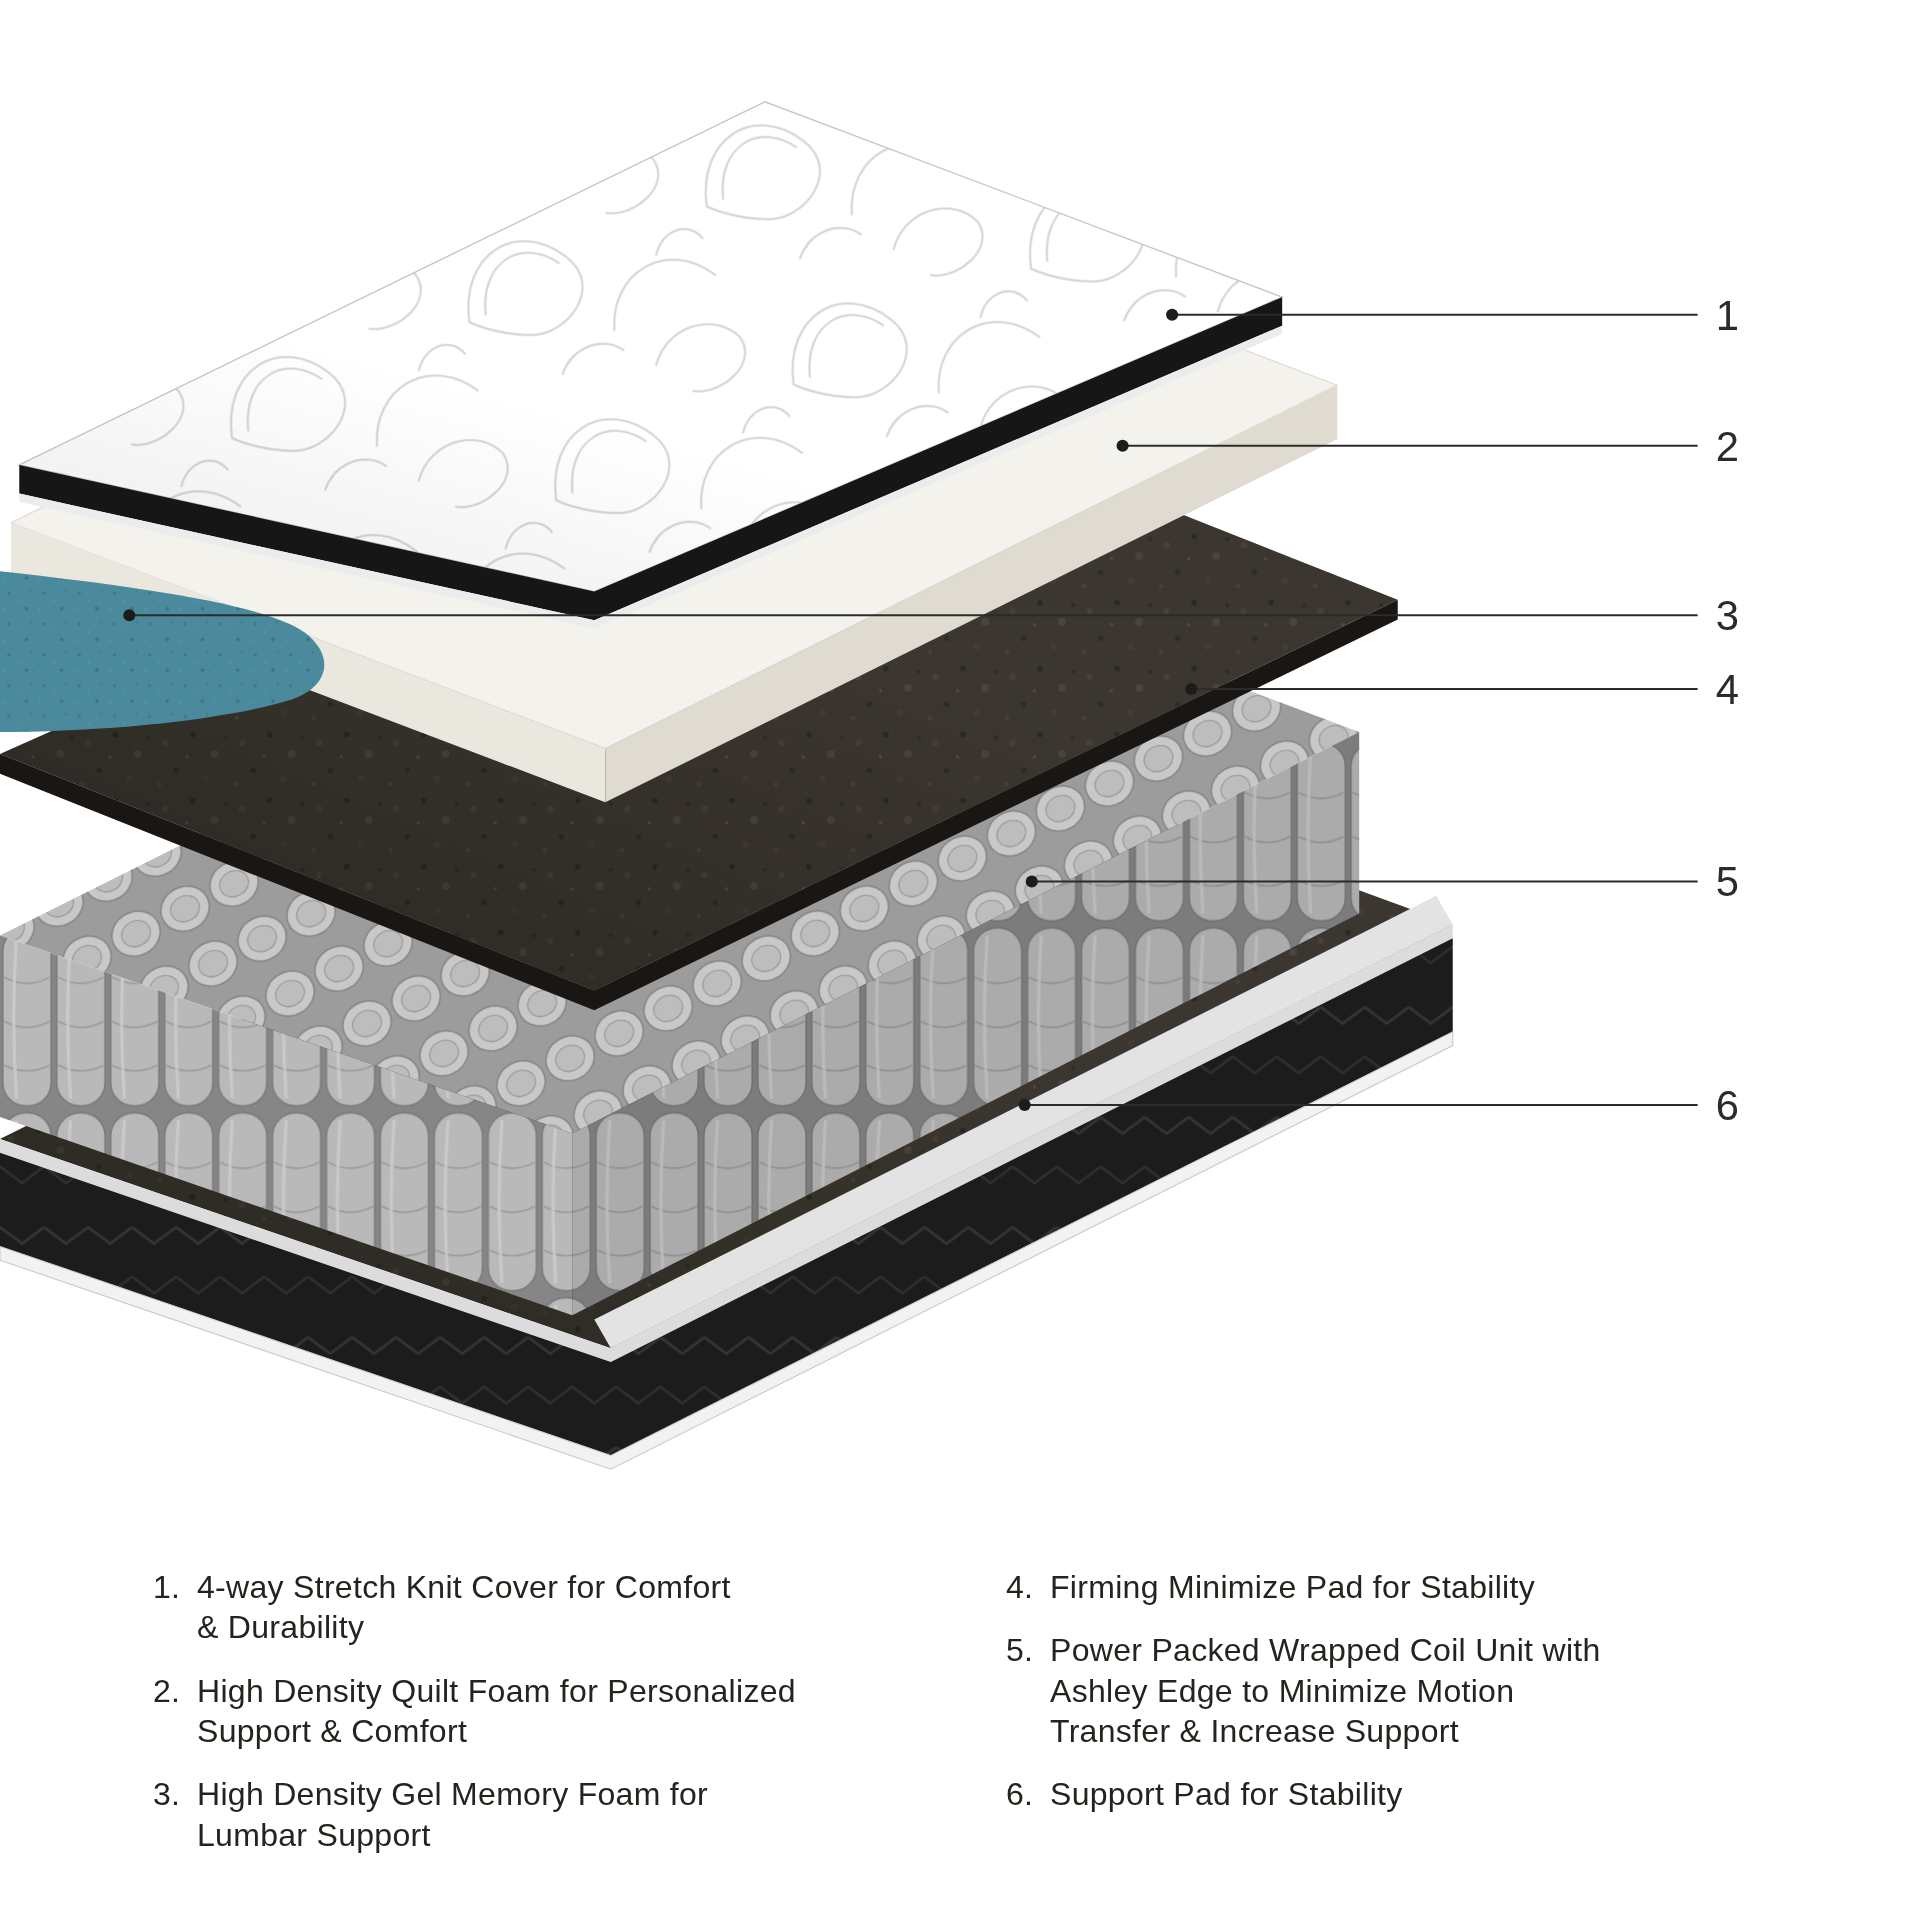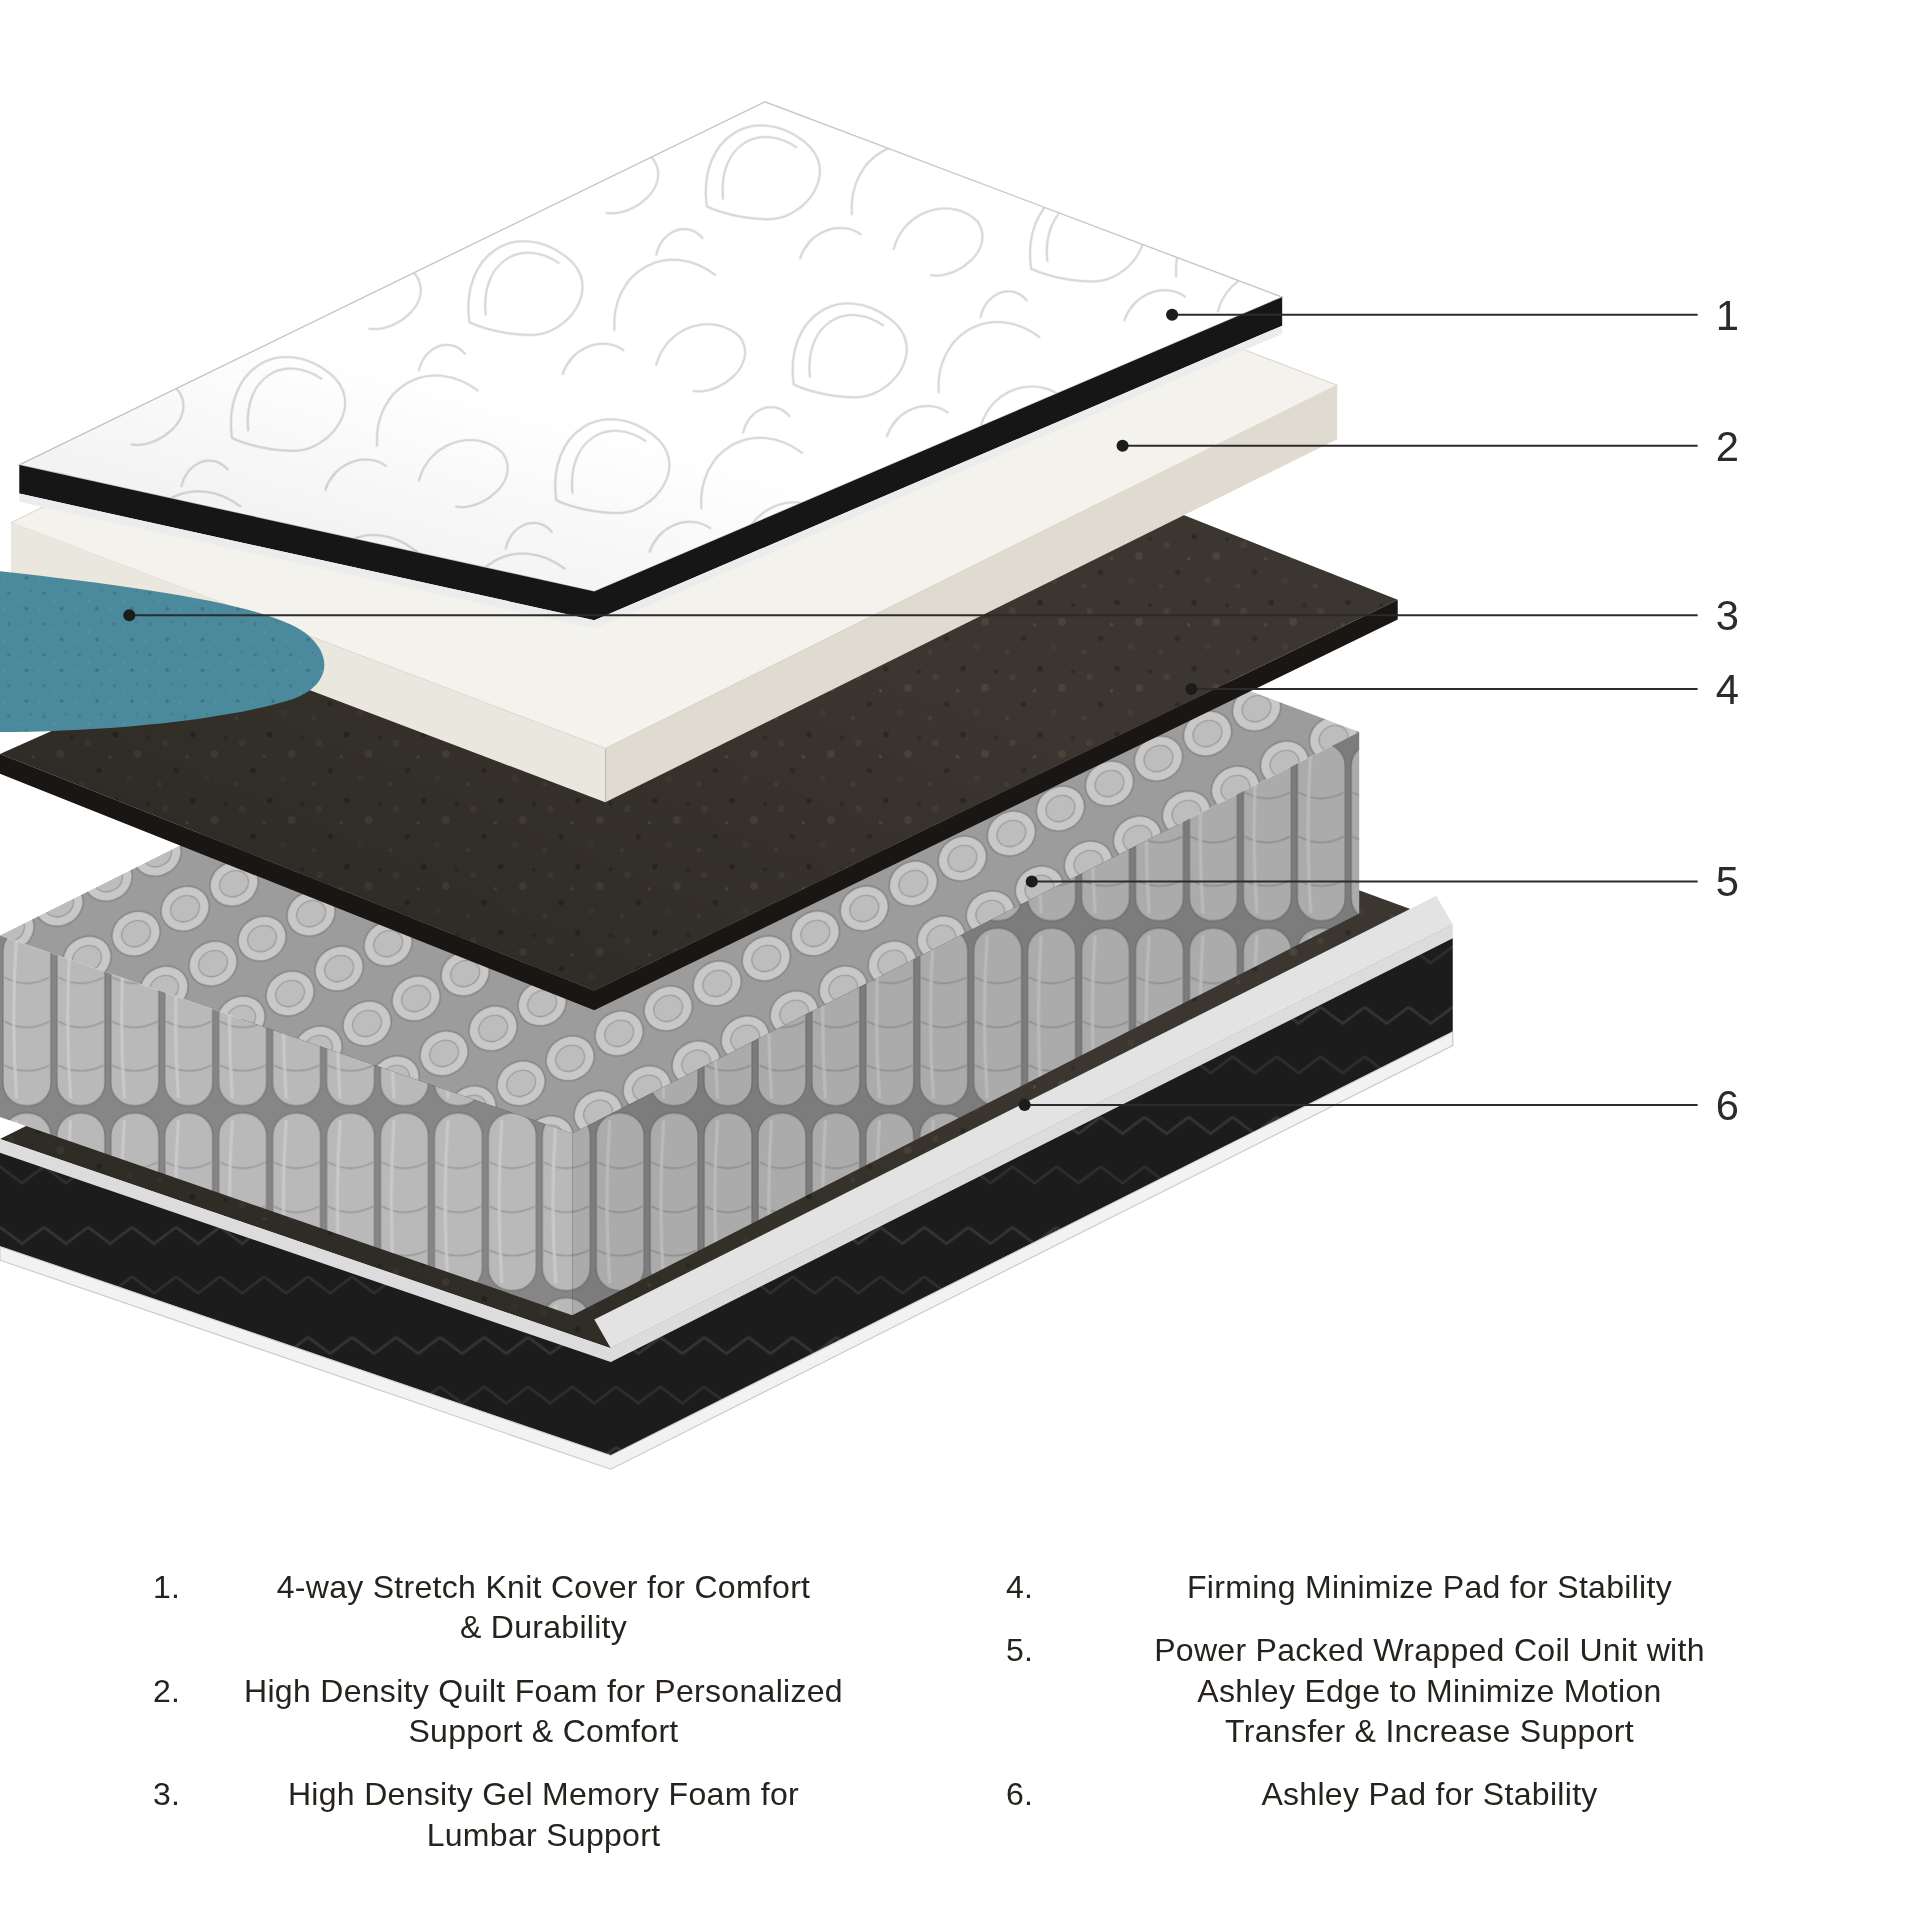--- a/index.html
+++ b/index.html
@@ -62,21 +62,20 @@
     line-height: 1.26;
     letter-spacing: 0.3px;
   }
   .legend-num {
     flex: 0 0 auto;
     width: 44px;
   }
   .legend-text {
     flex: 1;
     white-space: pre-line;
-    text-align: center;
   }
 </style>
 </head>
 <body>
 
 <div class="stage">
 
 <svg class="diagram" width="1926" height="1926" viewBox="0 0 3500 3500">
   <defs>
     <pattern id="quiltPat" width="480" height="360" patternUnits="userSpaceOnUse" patternTransform="rotate(-26)">
@@ -236,19 +235,19 @@
       <span class="legend-text">Firming Minimize Pad for Stability</span>
     </div>
     <div class="legend-item">
       <span class="legend-num">5.</span>
       <span class="legend-text">Power Packed Wrapped Coil Unit with
 Ashley Edge to Minimize Motion
 Transfer &amp; Increase Support</span>
     </div>
     <div class="legend-item">
       <span class="legend-num">6.</span>
-      <span class="legend-text">Ashley Pad for Stability</span>
+      <span class="legend-text">Support Pad for Stability</span>
     </div>
   </div>
 </div>
 
 </div>
 
 
 </body></html>

